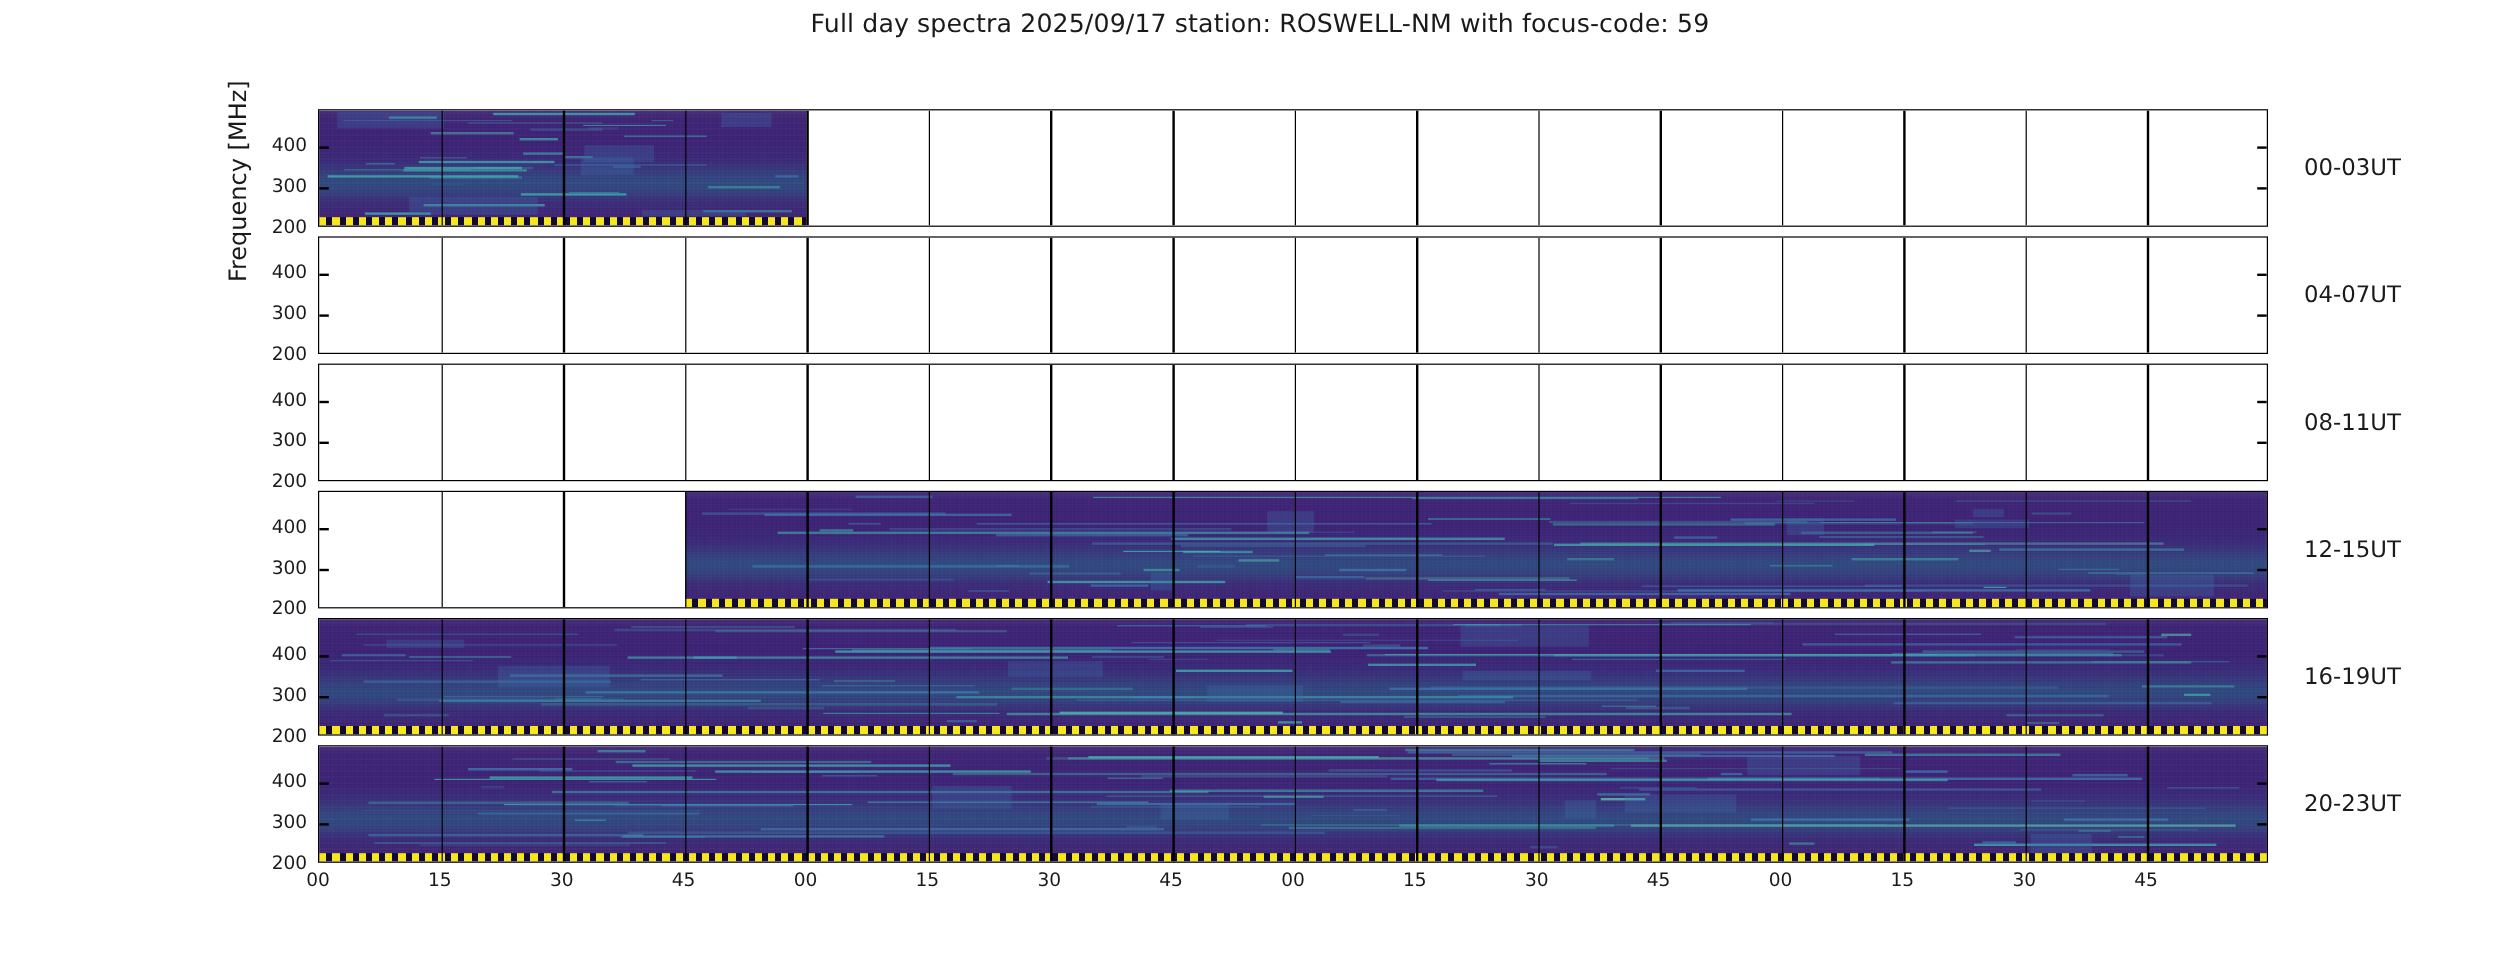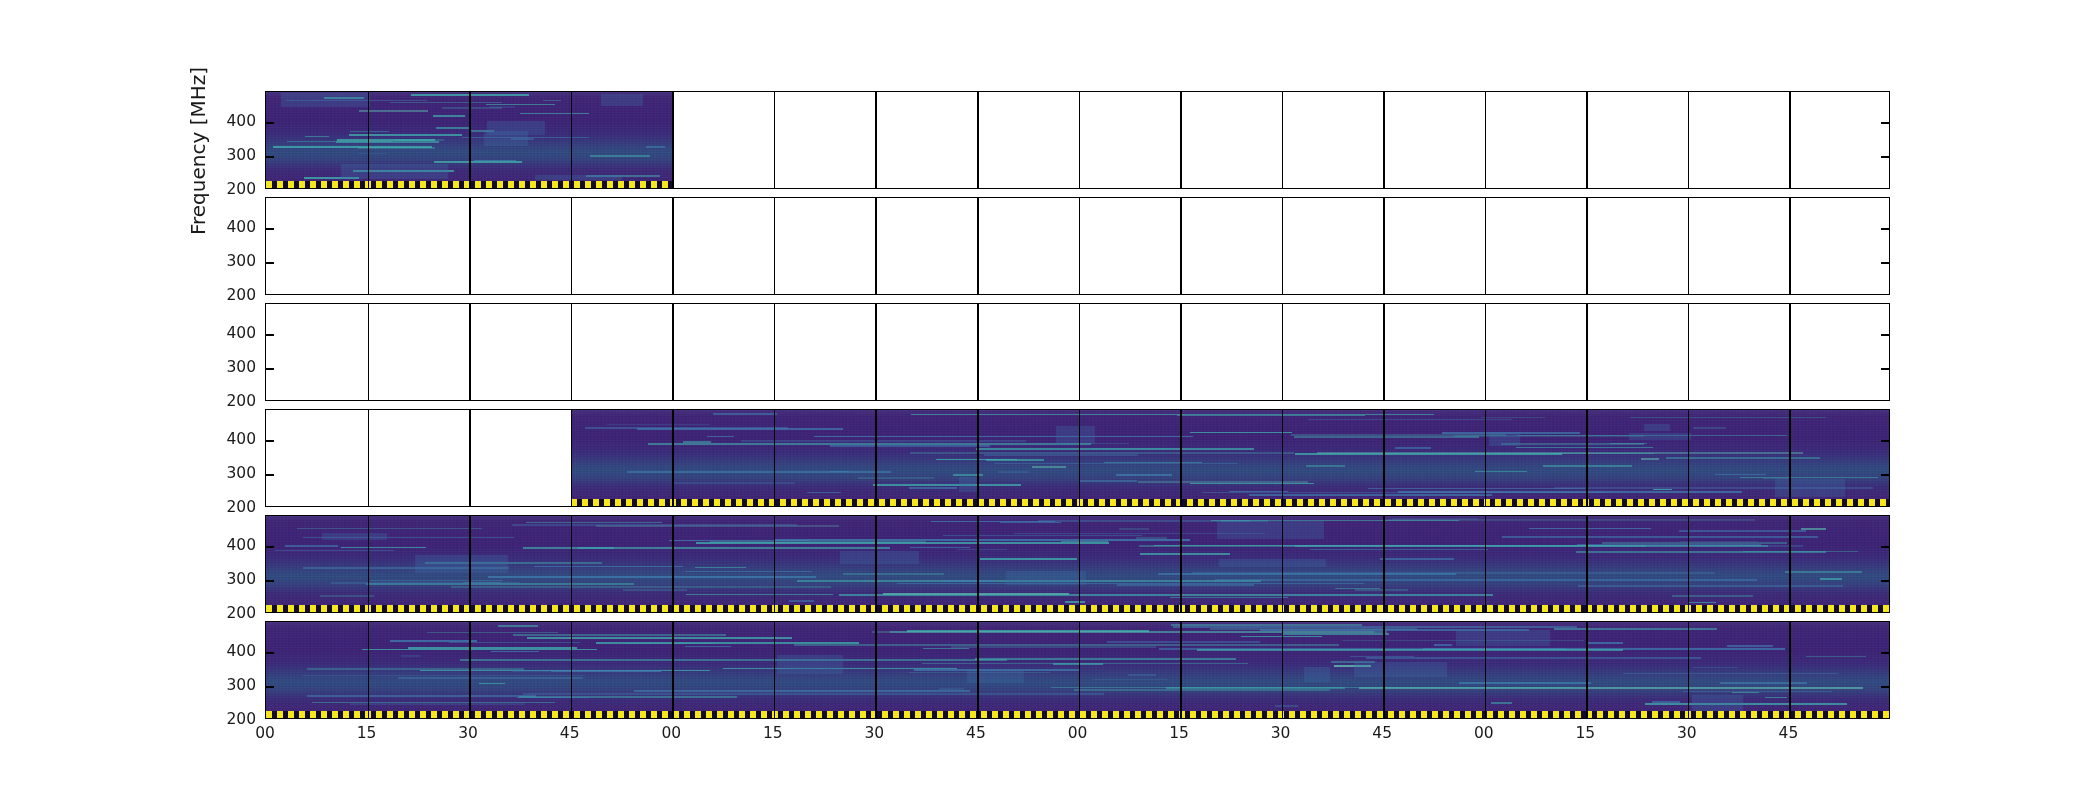--- a/index.html
+++ b/index.html
@@ -101,20 +101,21 @@
   
   #xaxis{position:absolute;left:265px;top:719px;width:1625px;height:40px;}
   .xlab{position:absolute;top:5px;font-size:15.5px;color:#1a1a1a;
         transform:translateX(-50%);white-space:nowrap;}
 </style>
 </head>
 <body>
 
 <div id="root">
 
+  <div id="title">Full day spectra 2025/09/17 station: ROSWELL-NM with focus-code: 59</div>
 
   <div id="ylabel">Frequency [MHz]</div>
 
   <div id="ylabels">
       <div class="ylab" style="top: 98px;">200</div>
       <div class="ylab" style="top: 64.2069px;">300</div>
       <div class="ylab" style="top: 30.4138px;">400</div>
       <div class="ylab" style="top: 204px;">200</div>
       <div class="ylab" style="top: 170.207px;">300</div>
       <div class="ylab" style="top: 136.414px;">400</div>
@@ -559,20 +560,28 @@
         <div class="vsep" style="left: 1320.31px;"></div>
         <div class="vsep" style="left: 1421.88px;"></div>
         <div class="vsep" style="left: 1523.44px;"></div>
         <div class="ytick l" style="top: 64.2069px;"></div>
         <div class="ytick r" style="top: 64.2069px;"></div>
         <div class="ytick l" style="top: 30.4138px;"></div>
         <div class="ytick r" style="top: 30.4138px;"></div>
       </div>
     </div>
 
+  <div id="rowlabels">
+      <div class="rowlab" style="top: 49px;">00-03UT</div>
+      <div class="rowlab" style="top: 155px;">04-07UT</div>
+      <div class="rowlab" style="top: 261px;">08-11UT</div>
+      <div class="rowlab" style="top: 367px;">12-15UT</div>
+      <div class="rowlab" style="top: 473px;">16-19UT</div>
+      <div class="rowlab" style="top: 579px;">20-23UT</div>
+    </div>
 
   <div id="xaxis">
       <div class="xlab" style="left: 0px;">00</div>
       <div class="xlab" style="left: 101.562px;">15</div>
       <div class="xlab" style="left: 203.125px;">30</div>
       <div class="xlab" style="left: 304.688px;">45</div>
       <div class="xlab" style="left: 406.25px;">00</div>
       <div class="xlab" style="left: 507.812px;">15</div>
       <div class="xlab" style="left: 609.375px;">30</div>
       <div class="xlab" style="left: 710.938px;">45</div>

